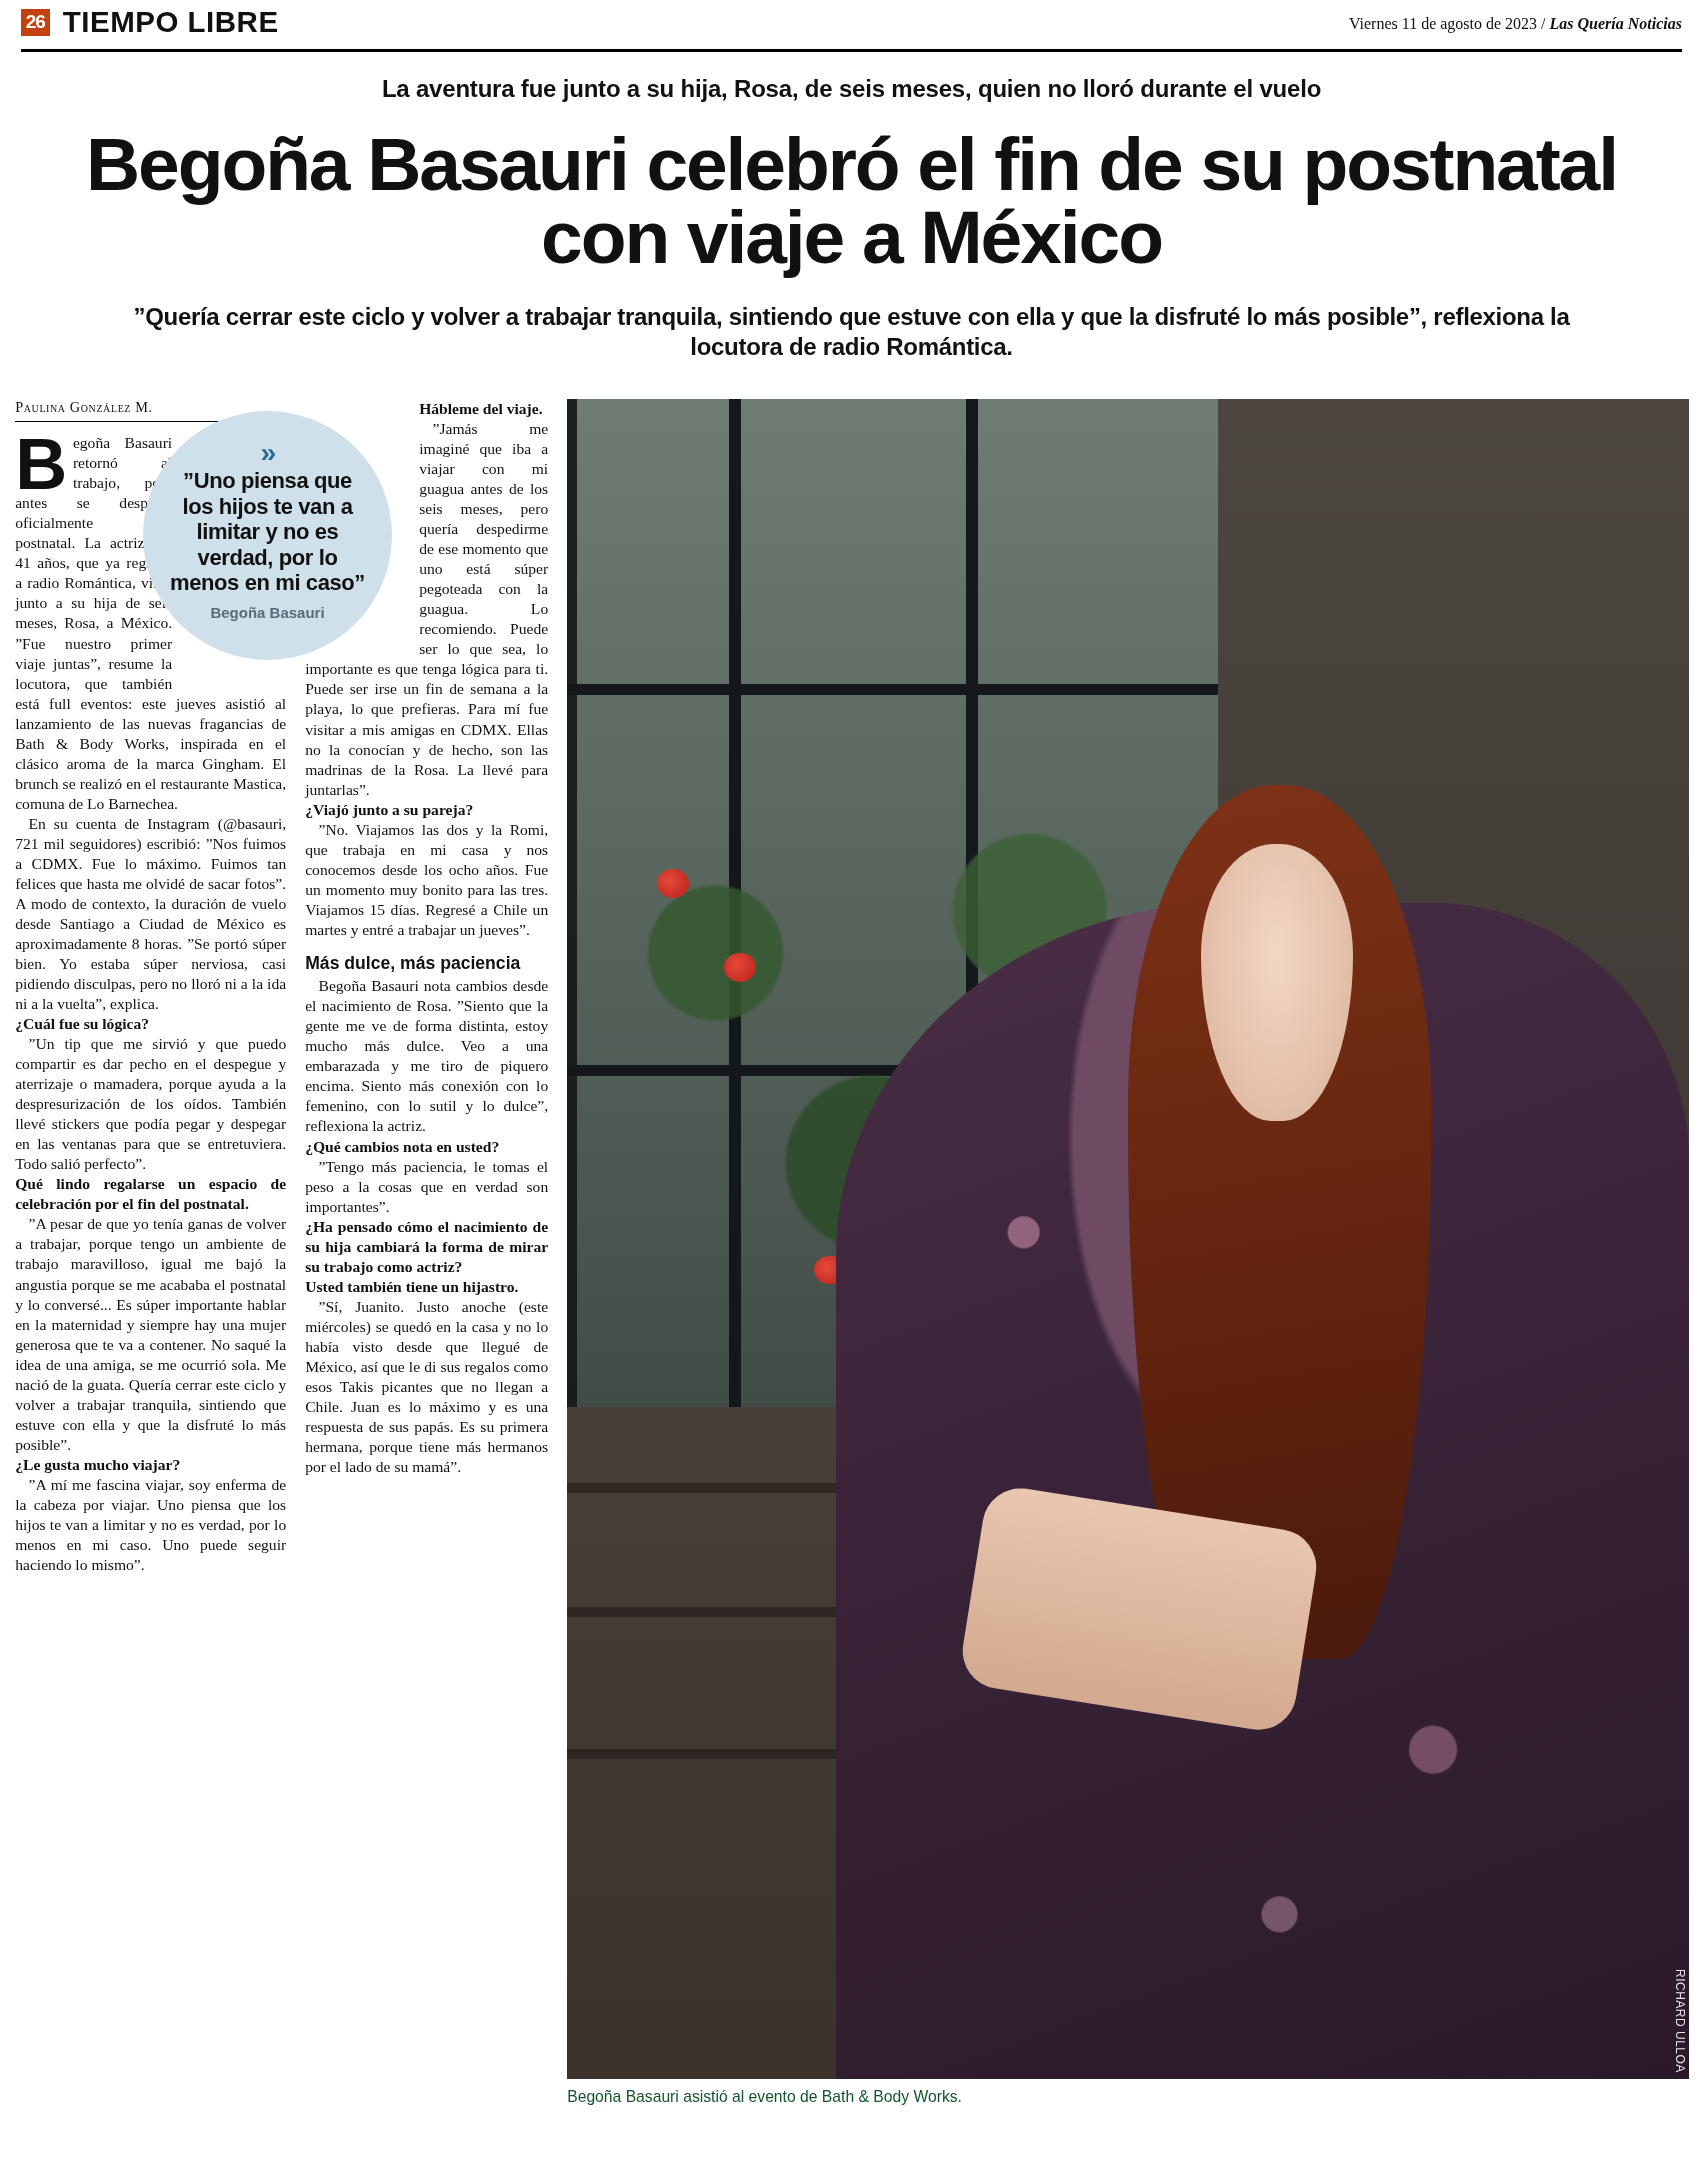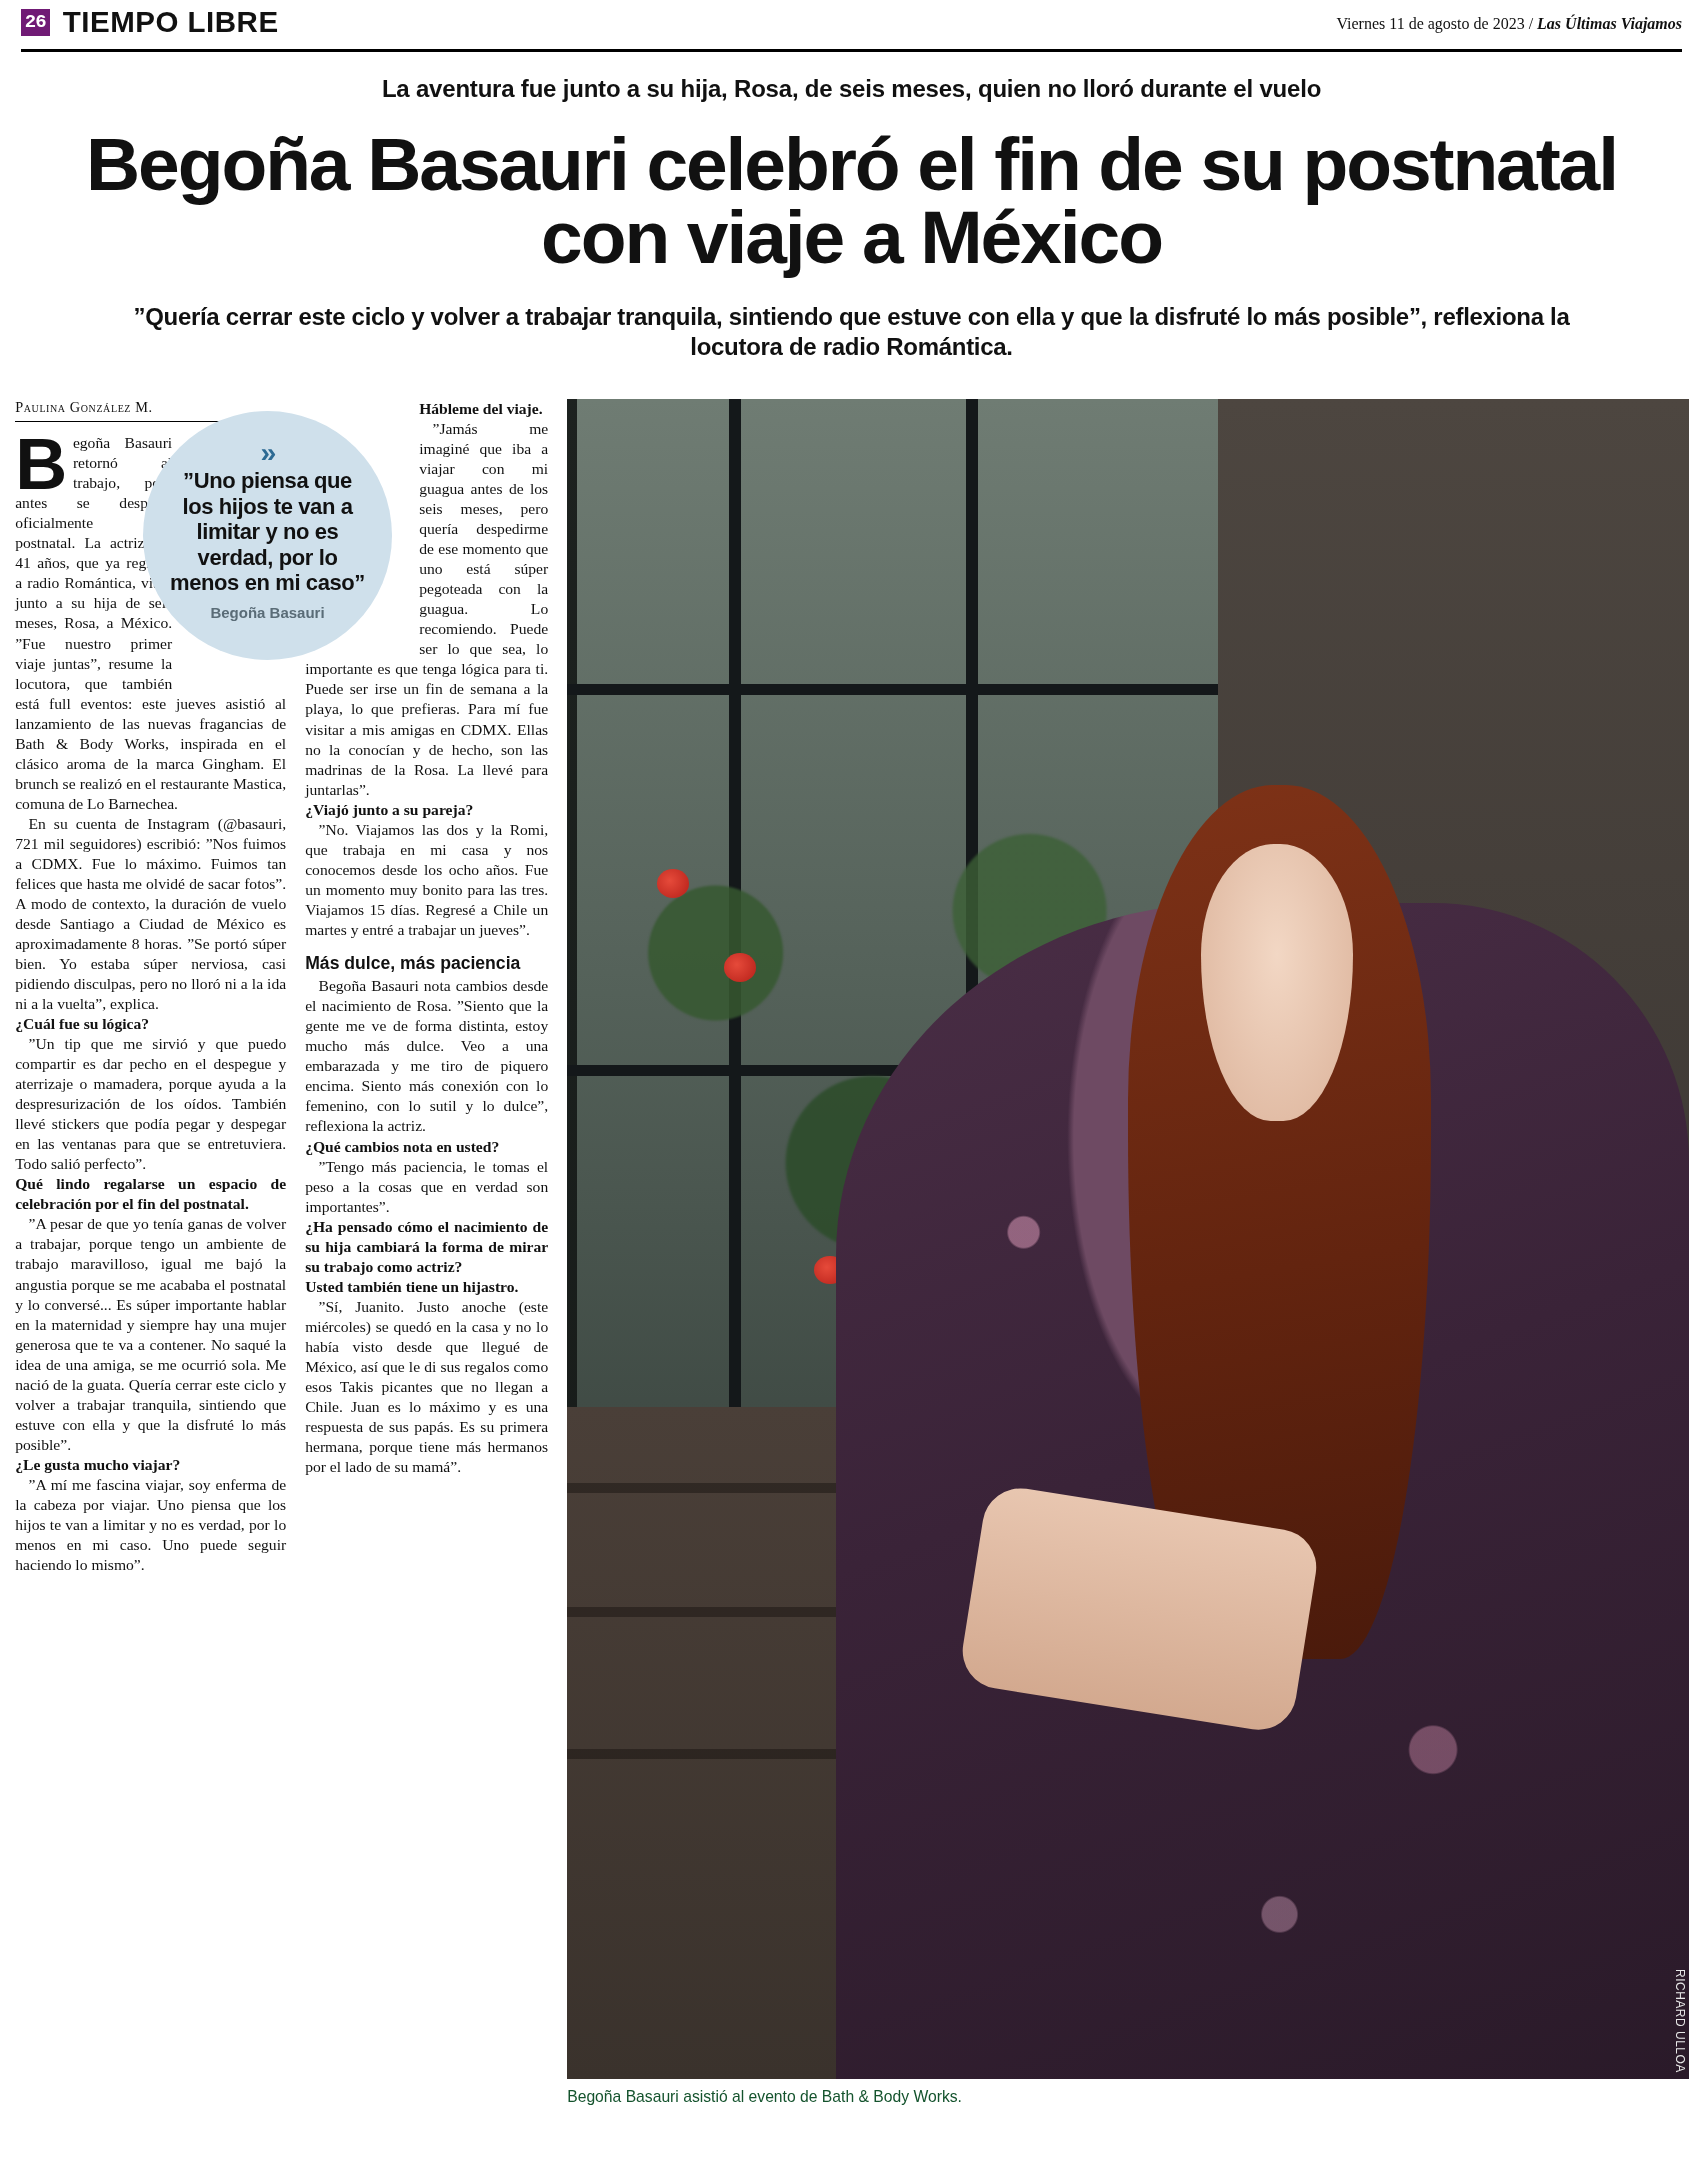--- a/index.html
+++ b/index.html
@@ -18,22 +18,22 @@
   .masthead {
     position: relative;
     height: 44px;
     margin: 7.6px 21px 0 21px;
     border-bottom: 3.8px solid #000;
     display: flex;
     align-items: flex-start;
   }
   .page-num {
     width: 28.5px; height: 27px;
-    background: #701a75; color: #fff;
-    font-family: Liberation Mono, monospace;
+    background: #c2410c; color: #fff;
+    font-family: Liberation Sans, sans-serif;
     font-weight: bold;
     font-size: 19px;
     display: flex; align-items: center; justify-content: center;
     letter-spacing: -1px;
     margin-top: 1px;
   }
   .section-title {
     font-family: "Liberation Sans", sans-serif;
     font-weight: bold;
     font-size: 29.5px;
@@ -312,21 +312,21 @@
     transform: rotate(9deg);
   }
 </style>
 </head>
 <body>
 
 <div class="masthead">
   <div class="page-num">26</div>
   <div class="section-title">TIEMPO LIBRE</div>
   <div class="masthead-right">
-    <span>Viernes 11 de agosto de 2023 / </span><b>Las Últimas Viajamos</b>
+    <span>Viernes 11 de agosto de 2023 / </span><b>Las Quería Noticias</b>
   </div>
 </div>
 
 <div class="kicker">La aventura fue junto a su hija, Rosa, de seis meses, quien no lloró durante el vuelo</div>
 <div class="headline">Begoña Basauri celebró el fin de su postnatal con viaje a México</div>
 <div class="subhead">”Quería cerrar este ciclo y volver a trabajar tranquila, sintiendo que estuve con ella y que la disfruté lo más posible”, reflexiona la locutora de radio Romántica.</div>
 
 <div class="content">
 
   <div class="col col1">

